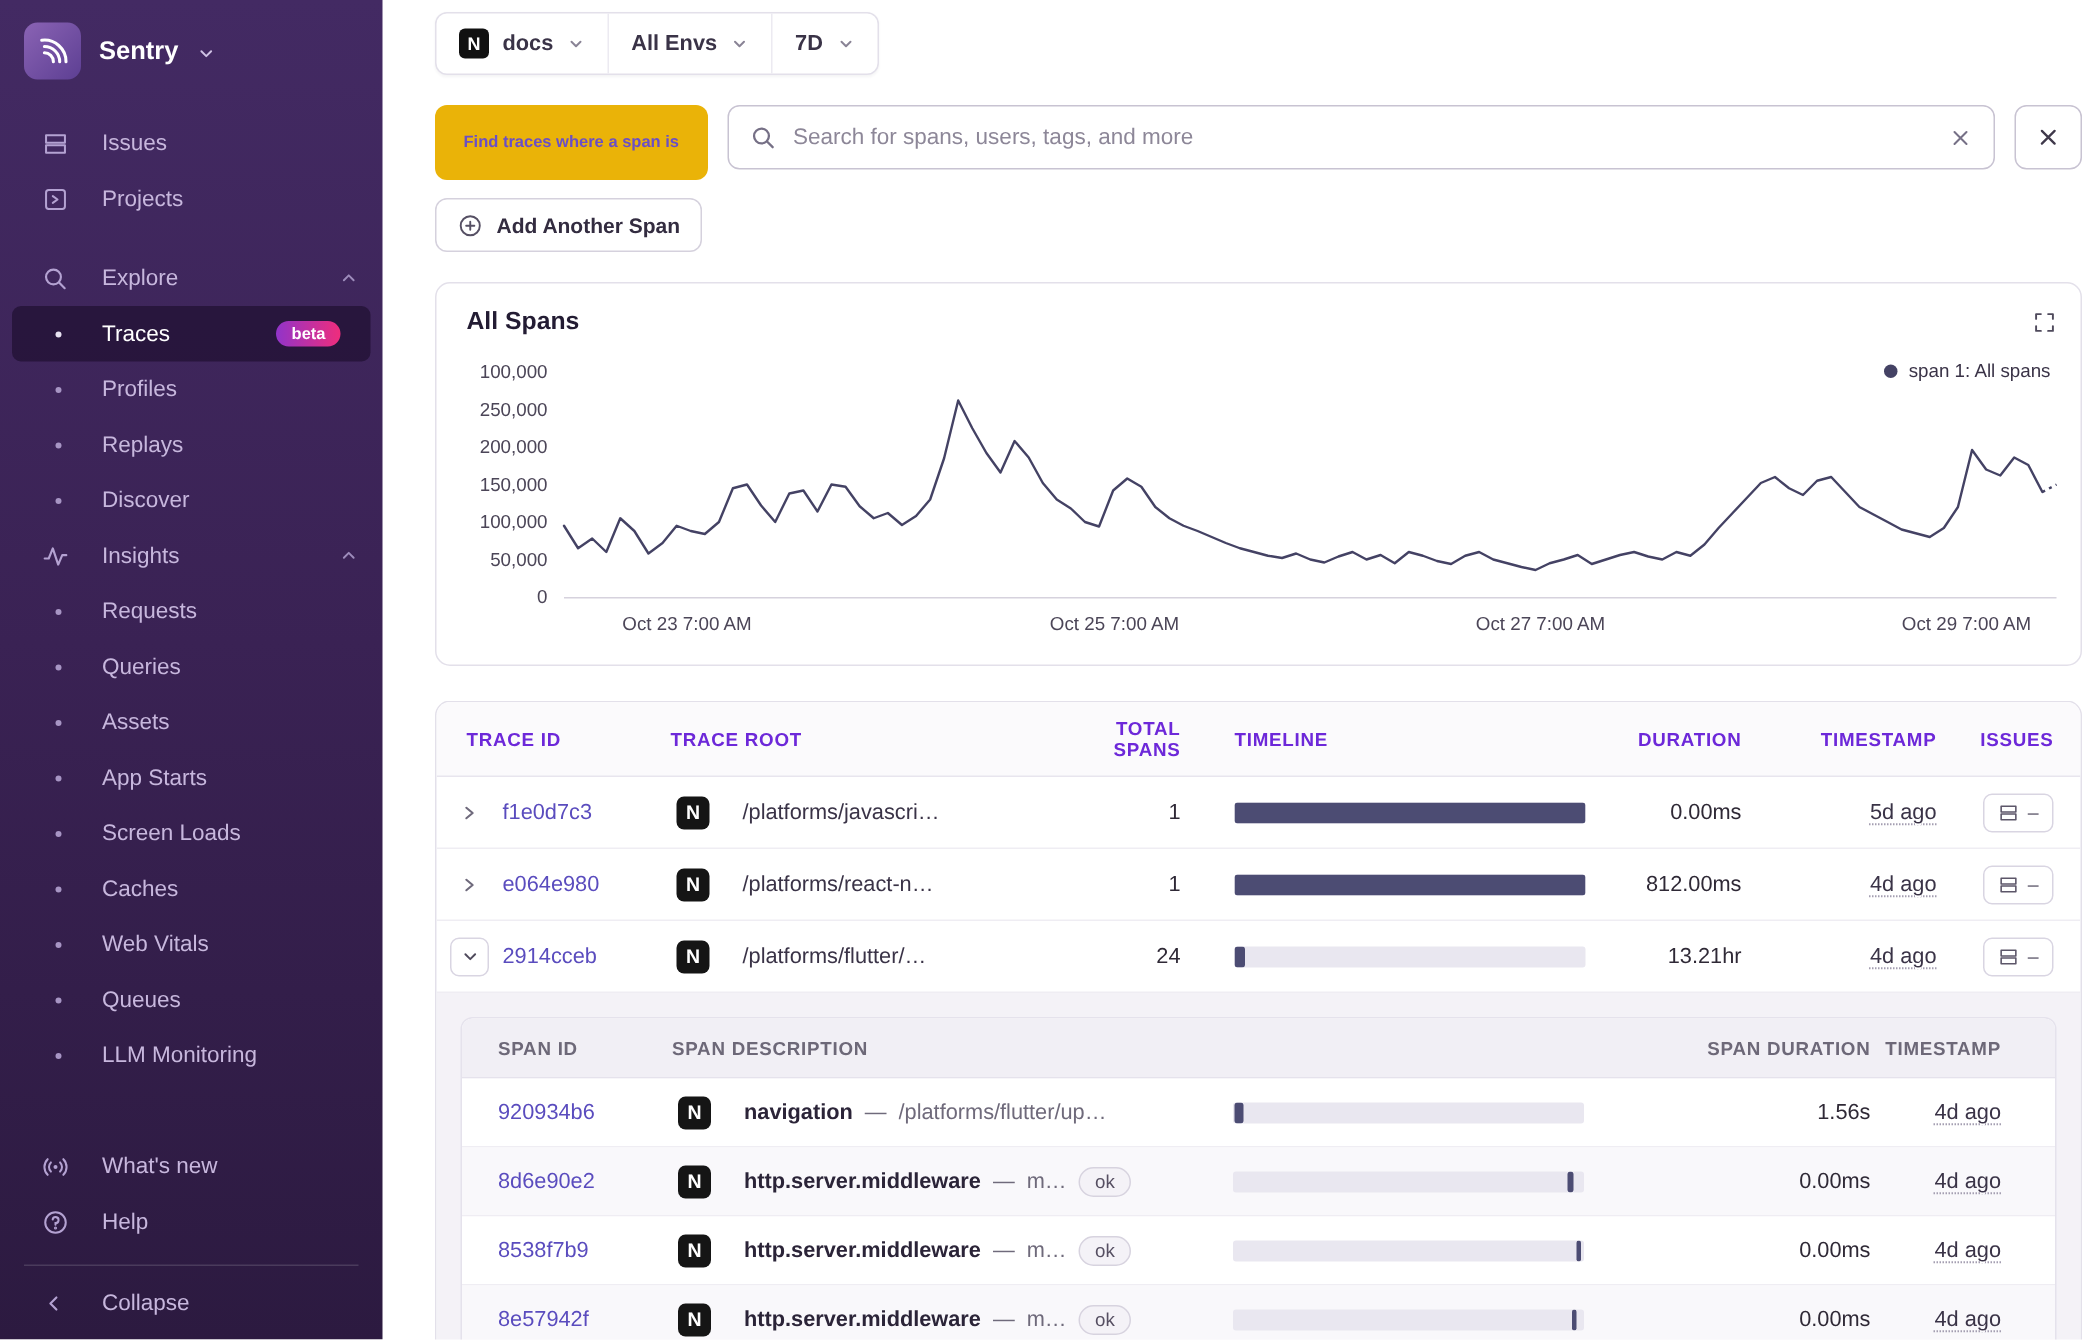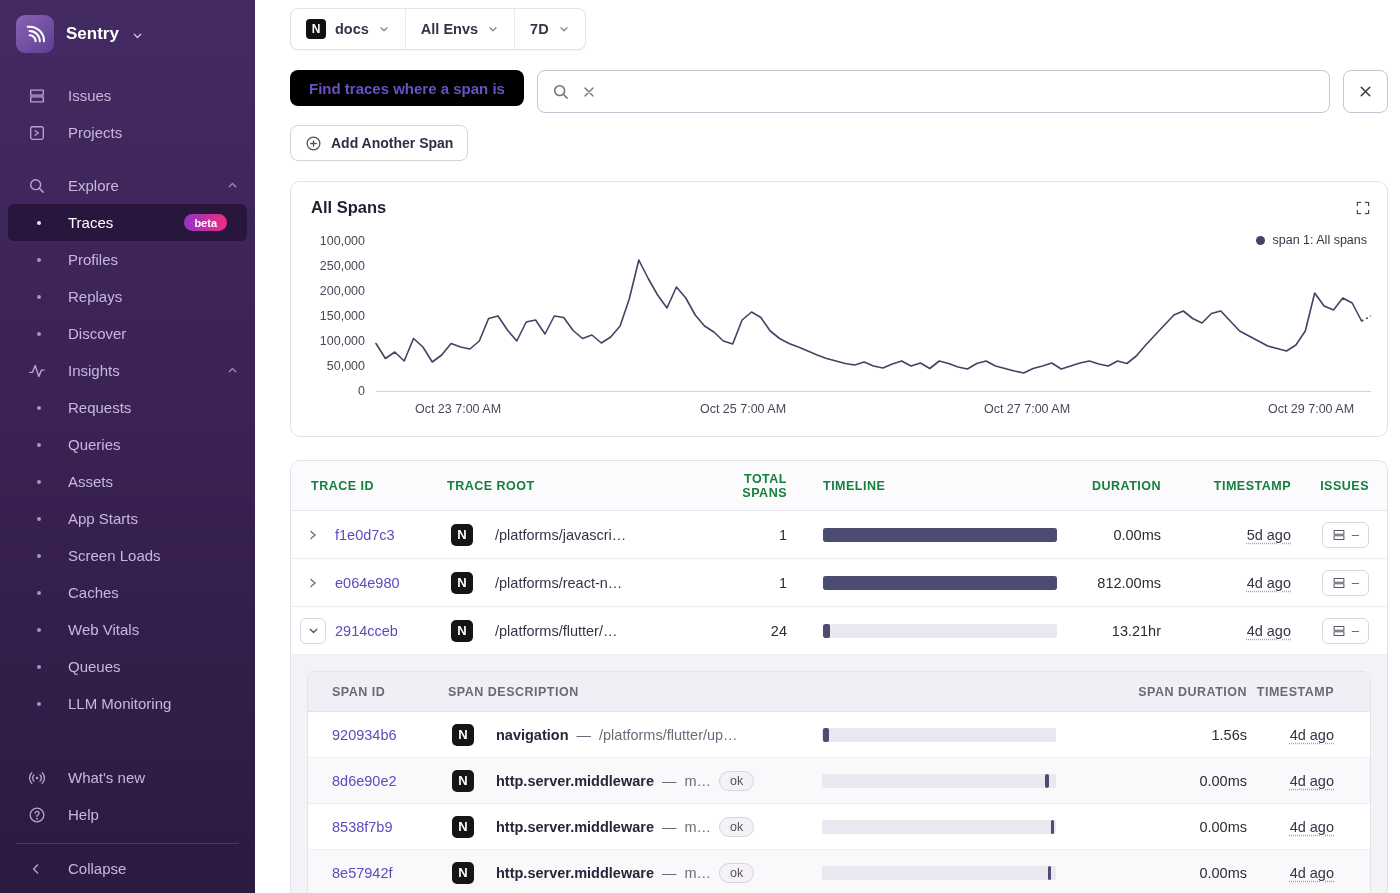--- a/index.html
+++ b/index.html
@@ -44,22 +44,22 @@
     border: 1px solid #e3e0ea; border-radius: 8px; background: #fff;
     box-shadow: 0 1px 2px rgba(40,30,60,0.05); }
   .fseg { display: flex; align-items: center; gap: 9px; padding: 0 15px;
     font-weight: 700; font-size: 14.5px; color: #3a3347; }
   .fseg + .fseg { border-left: 1px solid #eceaf1; }
   .nbadge { width: 20px; height: 20px; border-radius: 4px; background: #111; color: #fff;
     font-size: 12px; font-weight: 700; display: flex; align-items: center; justify-content: center; }
   .fchev { color: #8a8496; }
 
   .search-row { display: flex; align-items: stretch; gap: 13px; margin-top: 20px; width: 1098px; }
-  .span-chip { display: flex; align-items: center; background: #000000; color: #6a4fc6;
-    font-weight: 700; font-size: 15px; padding: 0 19px; border-radius: 8px; height: 36px; white-space: nowrap; }
+  .span-chip { display: flex; align-items: center; background: #eab308; color: #6a4fc6;
+    font-weight: 700; font-size: 11px; padding: 0 19px; border-radius: 8px; height: 50px; white-space: nowrap; }
   .search-box { flex: 1; display: flex; align-items: center; gap: 11px;
     border: 1px solid #c8c3d2; border-radius: 8px; padding: 0 14px; height: 43px; background: #fff; }
   .search-box input { flex: 1; border: none; outline: none; font-size: 15px;
     font-family: inherit; color: #2f2936; background: transparent; }
   .search-box input::placeholder { color: #8d8798; }
   .icon-muted { color: #767086; display: flex; }
   .close-square { width: 45px; height: 43px; flex: 0 0 45px; border: 1px solid #c8c3d2;
     border-radius: 8px; background: #fff; display: flex; align-items: center;
     justify-content: center; color: #3f394b; }
 
@@ -85,21 +85,21 @@
   #spans-chart { position: absolute; left: 85px; top: 59px; overflow: visible; }
   .axis-line { position: absolute; left: 85px; top: 209px; width: 995px; height: 1px; background: #d6d2dd; }
 
   
   .trace-table { width: 1098px; height: 433px; margin-top: 23px; border: 1px solid #e3e0ea;
     border-bottom: none; border-radius: 10px 10px 0 0; overflow: hidden;
     display: flex; flex-direction: column; background: #fff; }
   .t-grid { display: grid; grid-template-columns: 44px 112px 38px 1fr 70px 262px 118px 116px 96px;
     align-items: center; }
   .t-head { height: 50px; background: #fbfafc; border-bottom: 1px solid #e8e5ee;
-    color: #15803d; font-size: 12.5px; font-weight: 700; letter-spacing: 0.5px; }
+    color: #6d28d9; font-size: 12.5px; font-weight: 700; letter-spacing: 0.5px; }
   .th-traceid { grid-column: 1 / 3; padding-left: 20px; }
   .th-root { grid-column: 3 / 5; }
   .th-spans { grid-column: 5; text-align: right; padding-right: 8px; }
   .th-timeline { grid-column: 6; padding-left: 28px; }
   .th-dur { grid-column: 7; text-align: right; padding-right: 14px; }
   .th-ts { grid-column: 8; text-align: right; }
   .th-issues { grid-column: 9; text-align: right; padding-right: 18px; }
 
   .t-row { height: 48px; border-bottom: 1px solid #efedf3; font-size: 14.5px; }
   .cell-chev { display: flex; justify-content: center; color: #6f6a7c; }
@@ -333,20 +333,21 @@
 
   <div class="search-row" data-interactable="false">
     <div class="span-chip" data-interactable="true">Find traces where a span is</div>
     <div class="search-box" data-interactable="true">
       <span class="icon-muted" data-interactable="false">
         <svg width="18" height="18" viewBox="0 0 20 20" fill="none" stroke="currentColor" stroke-width="1.7" stroke-linecap="round">
             <circle cx="8.5" cy="8.5" r="5.5"></circle>
             <path d="M12.8 12.8l4 4"></path>
           </svg>
       </span>
+      <input type="text" data-interactable="true" placeholder="Search for spans, users, tags, and more" style="">
       <span class="icon-muted" data-interactable="true">
         <svg width="16" height="16" viewBox="0 0 20 20" fill="none" stroke="currentColor" stroke-width="1.7" stroke-linecap="round">
             <path d="M5 5l10 10M15 5L5 15"></path>
           </svg>
       </span>
     </div>
     <button class="close-square" data-interactable="true">
       <span data-interactable="false">
         <svg width="17" height="17" viewBox="0 0 20 20" fill="none" stroke="currentColor" stroke-width="1.8" stroke-linecap="round">
             <path d="M5 5l10 10M15 5L5 15"></path>

